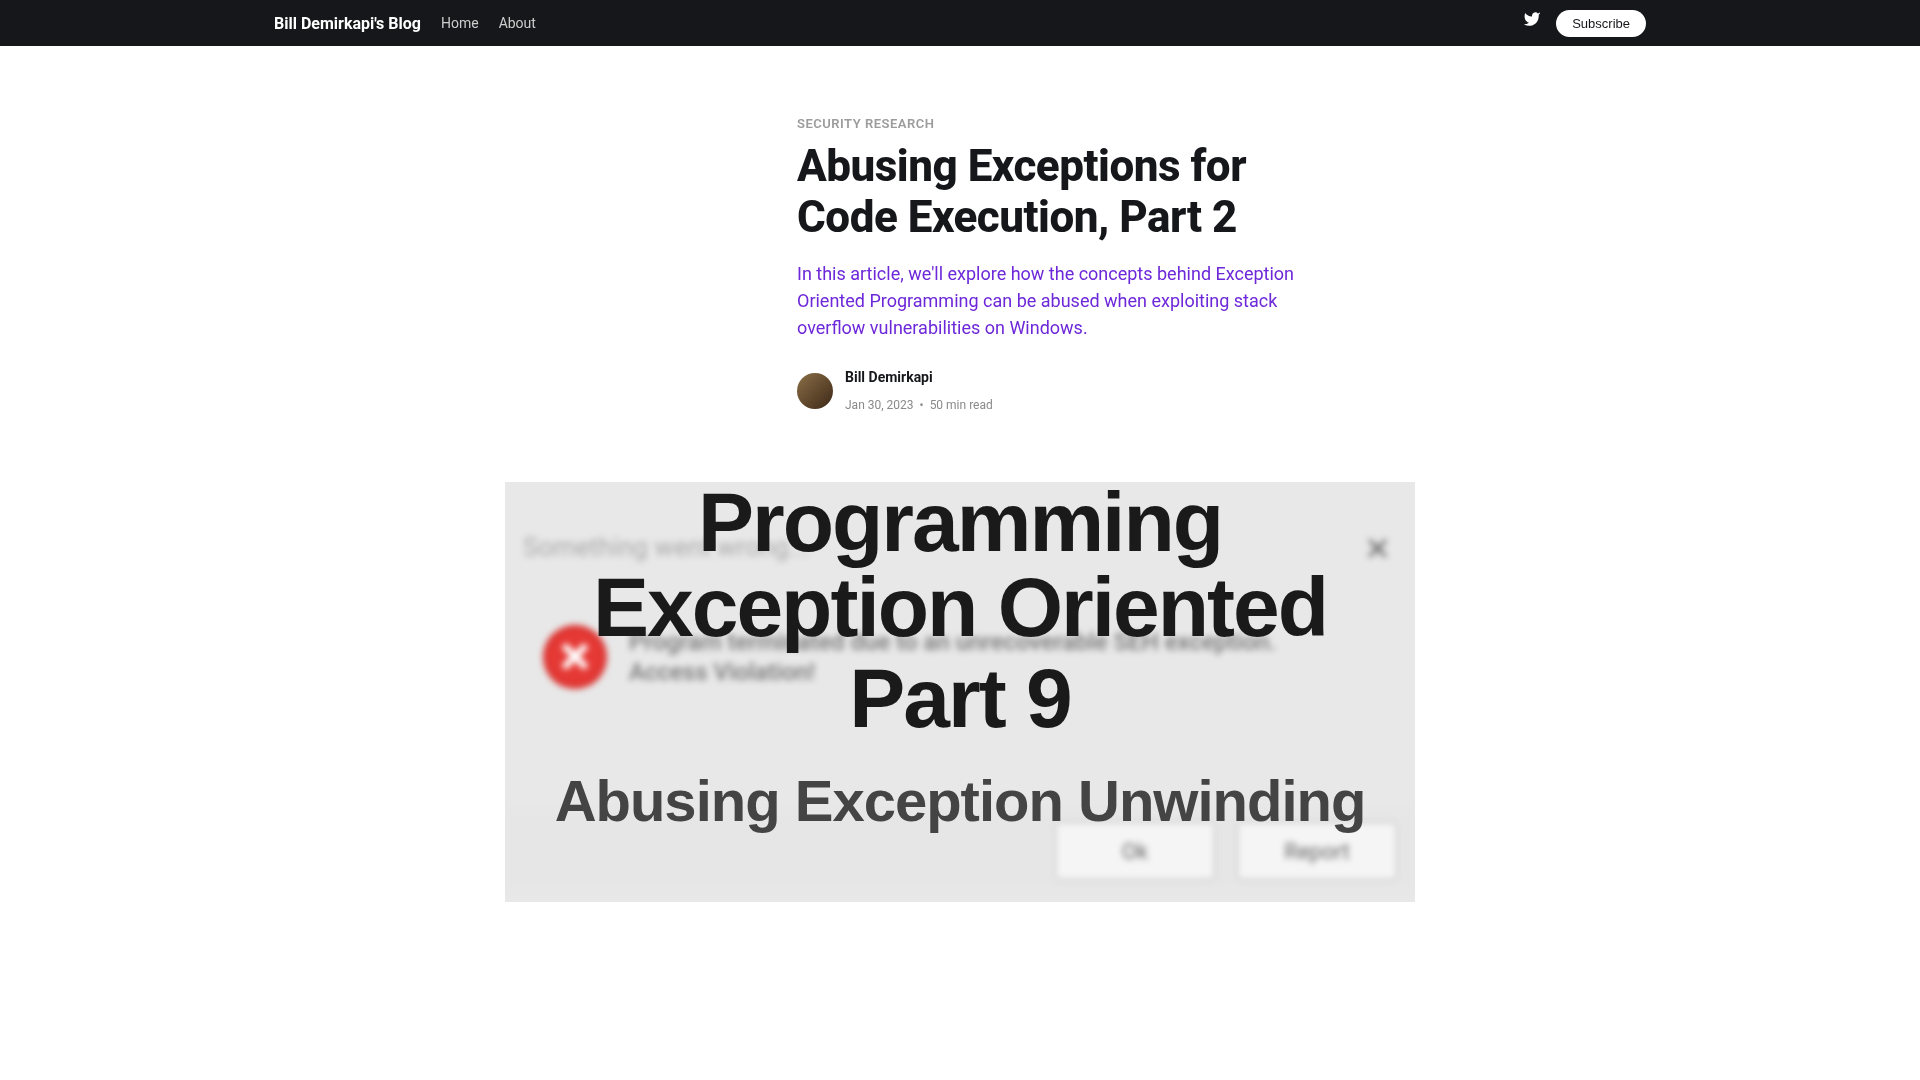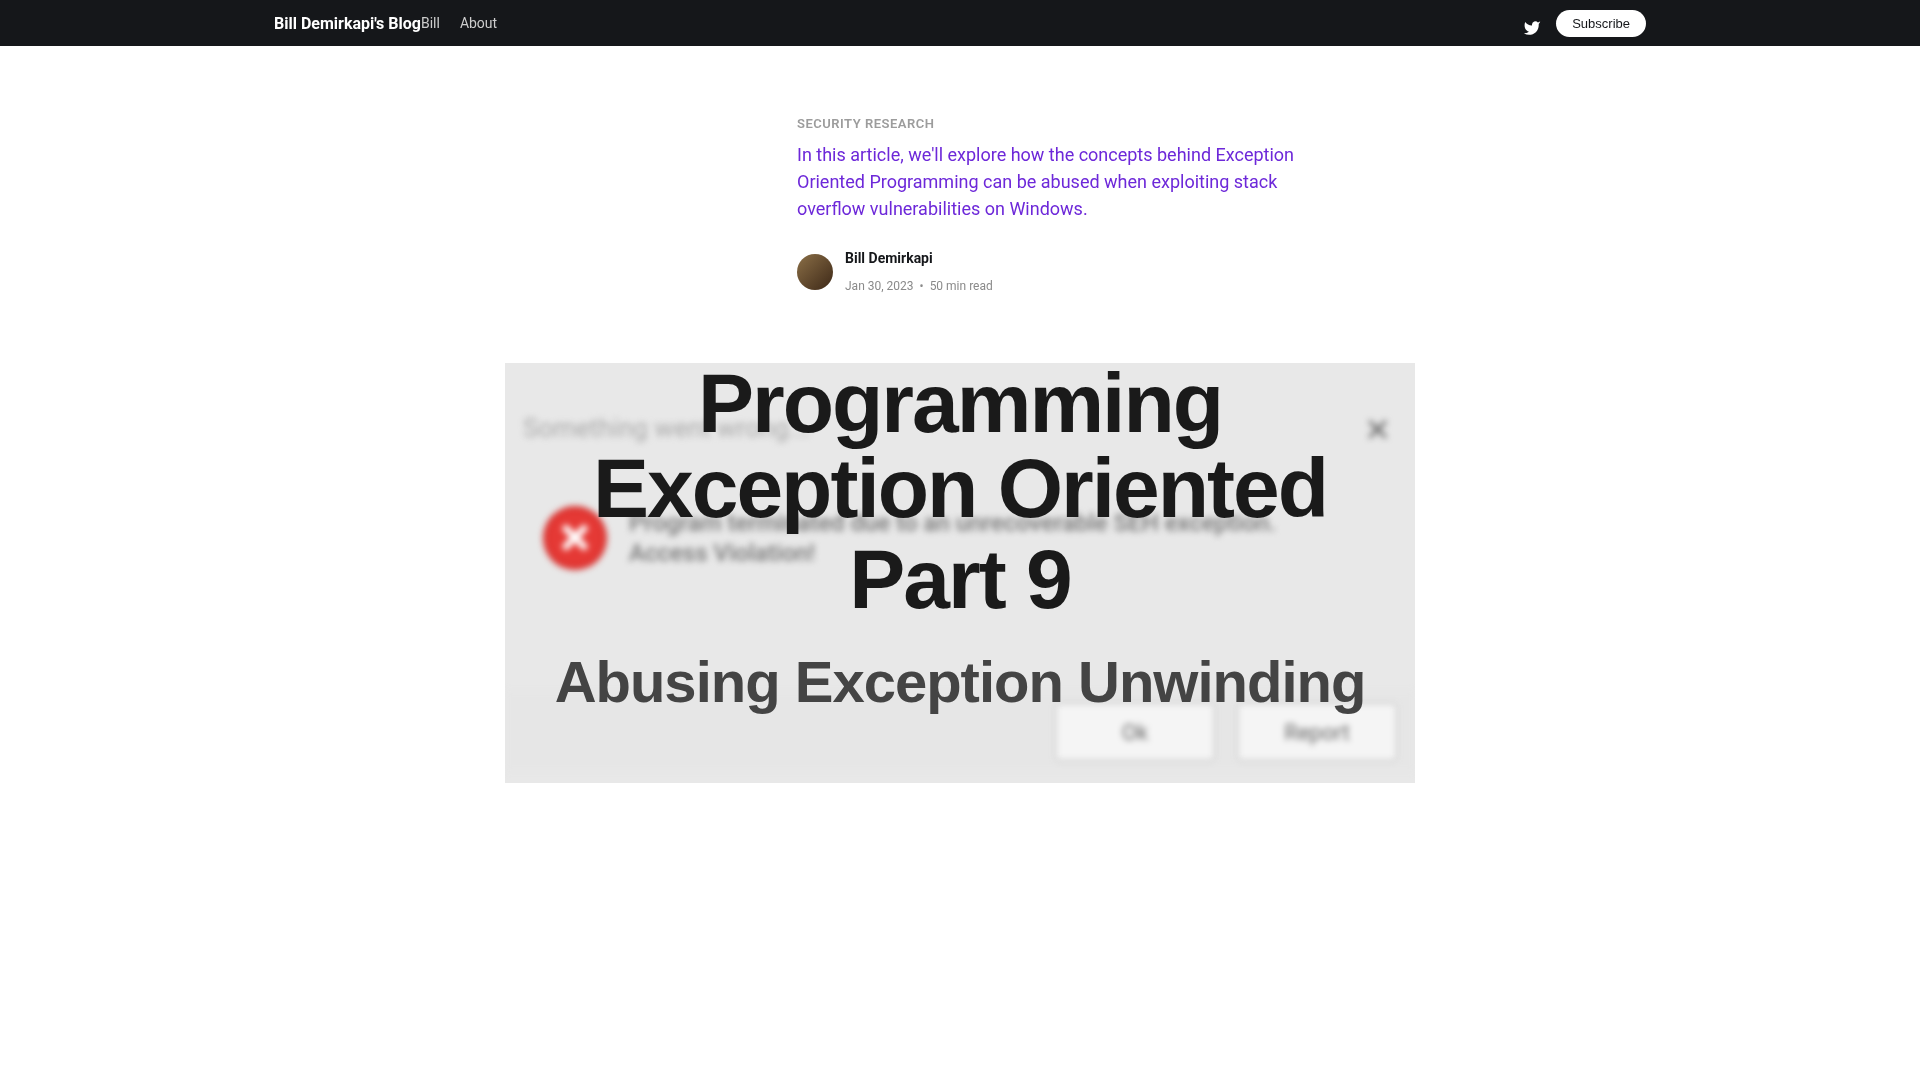--- a/index.html
+++ b/index.html
@@ -22,20 +22,21 @@
       height: 46px;
       display: flex;
       align-items: center;
       justify-content: space-between;
       padding: 0 24px;
     }
     
     .header-left {
       display: flex;
       align-items: center;
+      gap: 20px;
       justify-content: center;
     }
     
     .logo {
       color: #fff;
       font-weight: 700;
       font-size: 16px;
       text-decoration: none;
       margin-left: 250px;
     }
@@ -47,21 +48,21 @@
     
     .nav-link {
       color: #cdcdcd;
       text-decoration: none;
       font-size: 14px;
       font-weight: 400;
     }
     
     .header-right {
       display: flex;
-      align-items: flex-end;
+      align-items: flex-start;
       gap: 15px;
       margin-right: 250px;
     }
     
     .twitter-icon {
       color: #fff;
       display: flex;
       align-items: center;
     }
     
@@ -289,38 +290,39 @@
     }
   </style>
 </head>
 <body>
 
 <div class="content-wrapper">
   <header class="header">
     <div class="header-left">
       <a class="logo">Bill Demirkapi's Blog</a>
       <nav class="nav">
-        <a class="nav-link">Bill</a>
+        <a class="nav-link">Home</a>
         <a class="nav-link">About</a>
       </nav>
     </div>
     <div class="header-right">
       <a class="twitter-icon">
         <svg width="18" height="18" viewBox="0 0 24 24" fill="currentColor">
           <path d="M23 3a10.9 10.9 0 0 1-3.14 1.53 4.48 4.48 0 0 0-7.86 3v1A10.66 10.66 0 0 1 3 4s-4 9 5 13a11.64 11.64 0 0 1-7 2c9 5 20 0 20-11.5a4.5 4.5 0 0 0-.08-.83A7.72 7.72 0 0 0 23 3z"></path>
         </svg>
       </a>
       <button class="subscribe-btn">Subscribe</button>
     </div>
   </header>
 
   <div class="article-container">
     <article class="article">
       <div class="article-left">
         <div class="category">SECURITY RESEARCH</div>
+        <h1 class="article-title">Abusing Exceptions for Code Execution, Part 2</h1>
         <p class="article-excerpt">In this article, we'll explore how the concepts behind Exception Oriented Programming can be abused when exploiting stack overflow vulnerabilities on Windows.</p>
 
         <div class="author-section">
           <div class="avatar"></div>
           <div class="author-info">
             <span class="author-name">Bill Demirkapi</span>
             <div class="meta-line">
               <span>Jan 30, 2023</span>
               <span class="meta-bullet">•</span>
               <span>50 min read</span>

